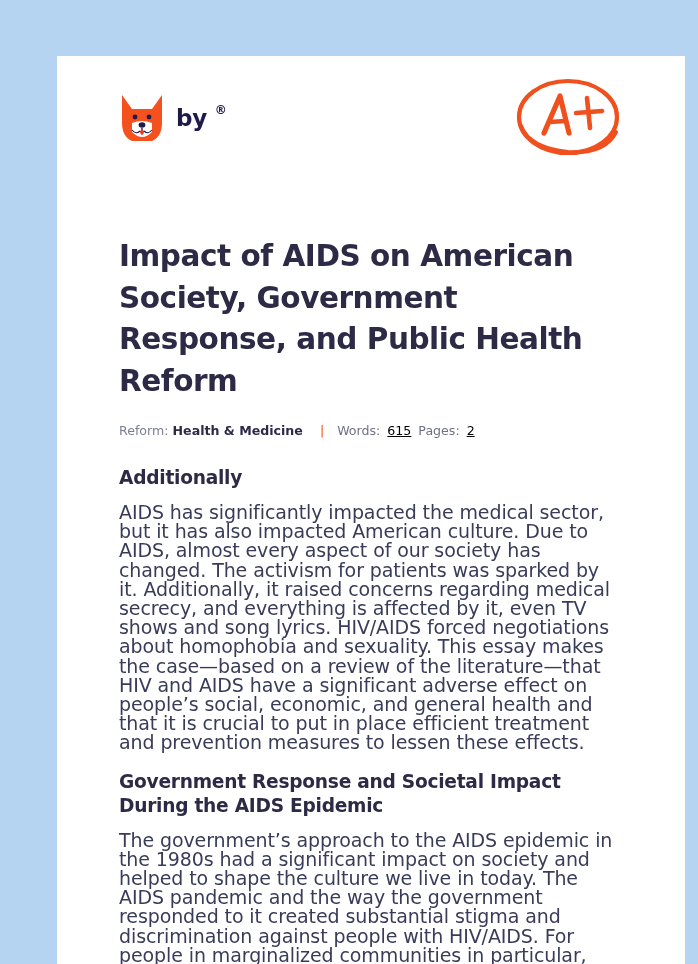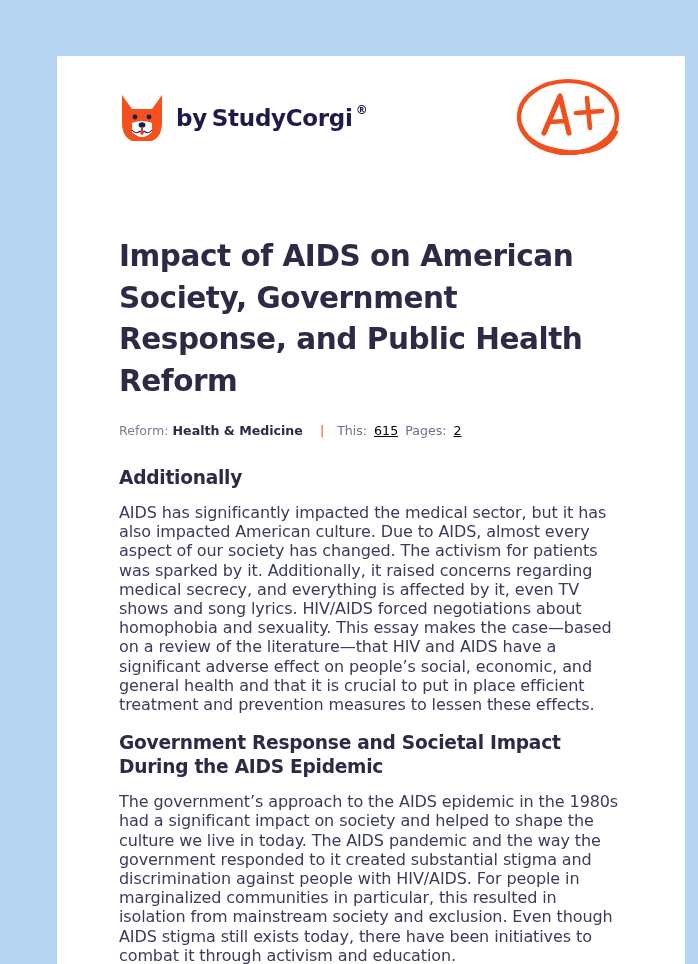--- a/index.html
+++ b/index.html
@@ -123,21 +123,21 @@
     font-size: 18.6px;
     line-height: 24px;
     color: #2d2a46;
     letter-spacing: -0.25px;
     margin: 0 0 13px 0;
   }
   .h2.tight { margin-top: 17px; }
 
   p.para {
     font-family: "DejaVu Sans", sans-serif;
-    font-size: 16px;
+    font-size: 19px;
     line-height: 19.2px;
     color: #393c59;
     margin: 0 0 13px 0;
     letter-spacing: -0.1px;
   }
 </style>
 </head>
 <body>
 
 <div id="page-sheet">
@@ -154,21 +154,20 @@
           <circle cx="30" cy="25" r="2.4" fill="#1e1b4b"></circle>
           <ellipse cx="23" cy="33" rx="3.4" ry="2.8" fill="#1e1b4b"></ellipse>
           <path d="M23 36 L23 39" stroke="#1e1b4b" stroke-width="1.4"></path>
           <path d="M20.5 39 Q23 47 25.5 39 Q23 37.5 20.5 39 Z" fill="#ef3b2c"></path>
           <path d="M13 38 Q17 43 21 39" stroke="#1e1b4b" stroke-width="1.1" fill="none"></path>
           <path d="M25 39 Q29 43 33 38" stroke="#1e1b4b" stroke-width="1.1" fill="none"></path>
         </svg>
         <div class="brand-text">
           <span>by</span>
           <span style="width:5px"></span>
-          <span>StudyCorgi</span>
           <span class="brand-reg">®</span>
         </div>
       </div>
 
       <svg class="grade-badge" viewBox="0 0 110 84">
         <ellipse cx="55" cy="41" rx="49" ry="36" fill="none" stroke="#f0501e" stroke-width="4.2"></ellipse>
         <path d="M8 50 Q16 72 55 76 Q92 78 103 56" fill="none" stroke="#f0501e" stroke-width="4" stroke-linecap="round"></path>
         <path d="M31 57 L47 20 L56 57" fill="none" stroke="#f0501e" stroke-width="5.2" stroke-linecap="round" stroke-linejoin="round"></path>
         <path d="M36 46 L53 45" fill="none" stroke="#f0501e" stroke-width="4.6" stroke-linecap="round"></path>
         <path d="M74 22 L77 52" fill="none" stroke="#f0501e" stroke-width="4.6" stroke-linecap="round"></path>
@@ -176,21 +175,21 @@
       </svg>
 
     </div>
 
     <h1 id="doc-title">Impact of AIDS on American Society, Government Response, and Public Health Reform</h1>
 
     <div id="doc-meta">
       <span class="label">Reform:</span>
       <span class="value-strong">Health &amp; Medicine</span>
       <span class="sep">|</span>
-      <span class="meta-group">This:</span>
+      <span class="meta-group">Words:</span>
       <span class="meta-num meta-group">615</span>
       <span class="meta-group">Pages:</span>
       <span class="meta-num">2</span>
     </div>
 
     <div id="doc-body">
 
       <h2 class="h2">Additionally</h2>
       <p class="para">AIDS has significantly impacted the medical sector, but it has also impacted American culture. Due to AIDS, almost every aspect of our society has changed. The activism for patients was sparked by it. Additionally, it raised concerns regarding medical secrecy, and everything is affected by it, even TV shows and song lyrics. HIV/AIDS forced negotiations about homophobia and sexuality. This essay makes the case—based on a review of the literature—that HIV and AIDS have a significant adverse effect on people’s social, economic, and general health and that it is crucial to put in place efficient treatment and prevention measures to lessen these effects.</p>
 

